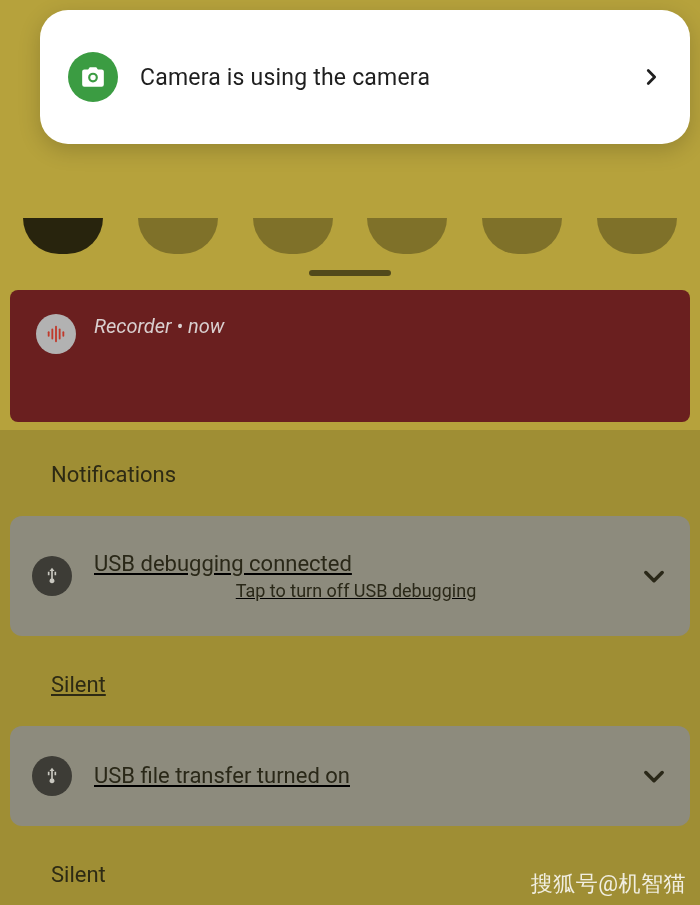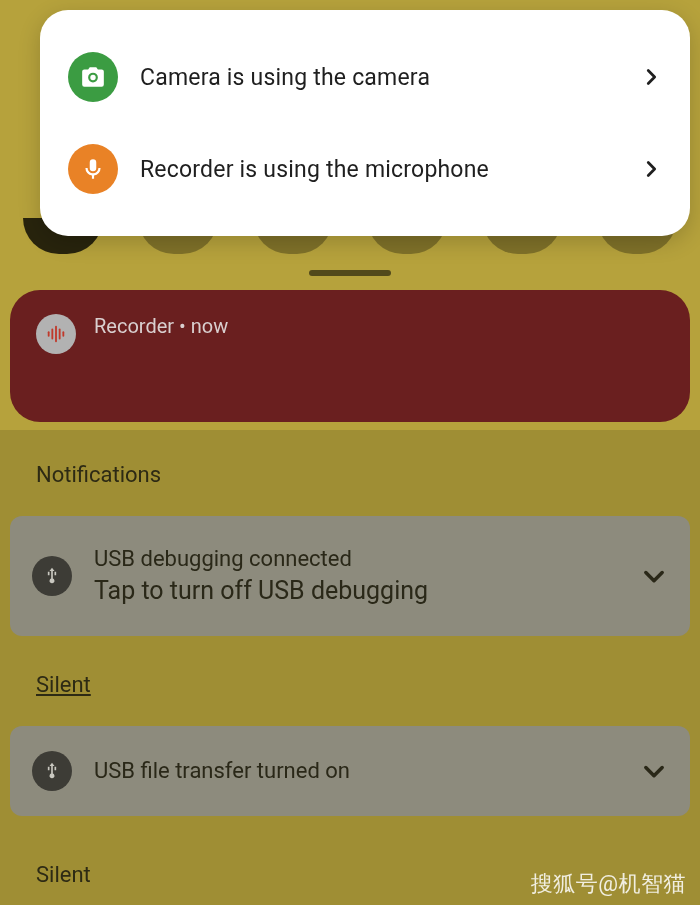--- a/index.html
+++ b/index.html
@@ -67,74 +67,76 @@
     background: rgba(0,0,0,.55);
     border-radius: 3px;
     z-index: 5;
   }
   
   .rec-card {
     position: absolute;
     left: 10px; right: 10px; top: 290px;
     height: 132px;
     background: #6a1f1f;
-    border-radius: 30px;
+    border-radius: 8px;
     z-index: 6;
     display: flex;
     align-items: flex-start;
     padding: 24px 26px;
     gap: 18px;
+    font-style: italic;
   }
   .rec-icon {
     width: 40px; height: 40px; border-radius: 50%;
     background: #b2b2b2;
     display: flex; align-items: center; justify-content: center;
     flex: 0 0 40px;
   }
   .rec-title { color: #d9cfcf; font-size: 20px; }
   
   .scrim {
     position: absolute;
     left: 0; right: 0; top: 430px; bottom: 0;
     background: rgba(0,0,0,.12);
     z-index: 4;
   }
   .section-title {
     position: absolute;
-    left: 36px;
+    left: 51px;
     font-size: 22px;
     color: #2d2a14;
     z-index: 7;
   }
   .sec-notifs  { top: 462px; }
   .sec-silent  { top: 672px; text-decoration: underline; }
   .sec-history { top: 862px; }
   
   .grey-card {
     position: absolute;
     left: 10px; right: 10px;
     background: #8d8b7d;
     border-radius: 12px;
     display: flex;
     align-items: center;
     padding: 0 22px;
     gap: 22px;
     z-index: 7;
+    text-decoration: underline;
   }
   .grey-card.usb-debug { top: 516px; height: 120px; }
-  .grey-card.usb-file  { top: 726px; height: 90px;  }
+  .grey-card.usb-file  { top: 726px; height: 100px;  }
   .grey-icon {
     width: 40px; height: 40px; border-radius: 50%;
     background: #3d3c36;
     display: flex; align-items: center; justify-content: center;
     flex: 0 0 40px;
   }
   .grey-text { flex: 1; color: #2a2818; }
   .grey-main { font-size: 22px; line-height: 1.35; }
-  .grey-sub  { font-size: 25px; line-height: 1.35; }
+  .grey-sub  { font-size: 18px; line-height: 1.35; text-align: center; }
   .chev-down { width: 28px; height: 28px; flex: 0 0 28px; }
   
   .watermark {
     position: absolute;
     right: 14px; bottom: 6px;
     color: rgba(255,255,255,.85);
     font-size: 22px;
     z-index: 40;
     letter-spacing: .5px;
   }
@@ -156,31 +158,20 @@
     <div class="priv-icon green">
       <svg viewBox="0 0 24 24" width="26" height="26" fill="#fff">
           <path d="M9 3l-1.5 2H4a2 2 0 0 0-2 2v12a2 2 0 0 0 2 2h16a2 2 0 0 0 2-2V7a2 2 0 0 0-2-2h-3.5L15 3H9zm3 14a4.5 4.5 0 1 1 0-9 4.5 4.5 0 0 1 0 9zm0-2a2.5 2.5 0 1 0 0-5 2.5 2.5 0 0 0 0 5z"></path>
         </svg>
     </div>
     <div class="priv-label">Camera is using the camera</div>
     <svg class="chev" viewBox="0 0 24 24" fill="none" stroke="#1f1f1f" stroke-width="3" stroke-linecap="round" stroke-linejoin="round">
         <polyline points="9 5 16 12 9 19"></polyline>
       </svg>
   </div>
-  <div class="priv-row">
-    <div class="priv-icon orange">
-      <svg viewBox="0 0 24 24" width="26" height="26" fill="#fff">
-          <path d="M12 14a3 3 0 0 0 3-3V6a3 3 0 0 0-6 0v5a3 3 0 0 0 3 3zm5-3a5 5 0 0 1-10 0H5a7 7 0 0 0 6 6.92V21h2v-3.08A7 7 0 0 0 19 11h-2z"></path>
-        </svg>
-    </div>
-    <div class="priv-label">Recorder is using the microphone</div>
-    <svg class="chev" viewBox="0 0 24 24" fill="none" stroke="#1f1f1f" stroke-width="3" stroke-linecap="round" stroke-linejoin="round">
-        <polyline points="9 5 16 12 9 19"></polyline>
-      </svg>
-  </div>
 </div>
 
 <div class="handle"></div>
 
 <div class="rec-card">
   <div class="rec-icon">
     <svg viewBox="0 0 24 24" width="22" height="22">
         <g stroke="#c0392b" stroke-width="2" stroke-linecap="round">
           <line x1="4" y1="10" x2="4" y2="14"></line>
           <line x1="8" y1="7" x2="8" y2="17"></line>

